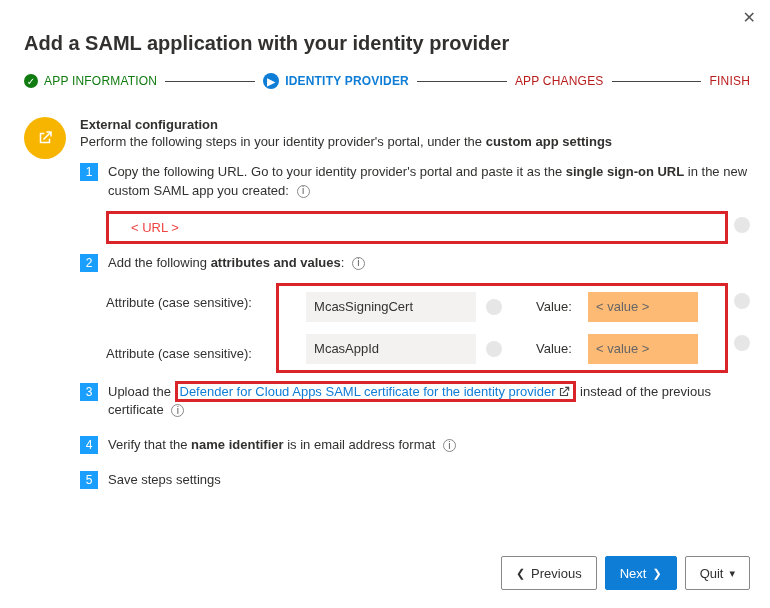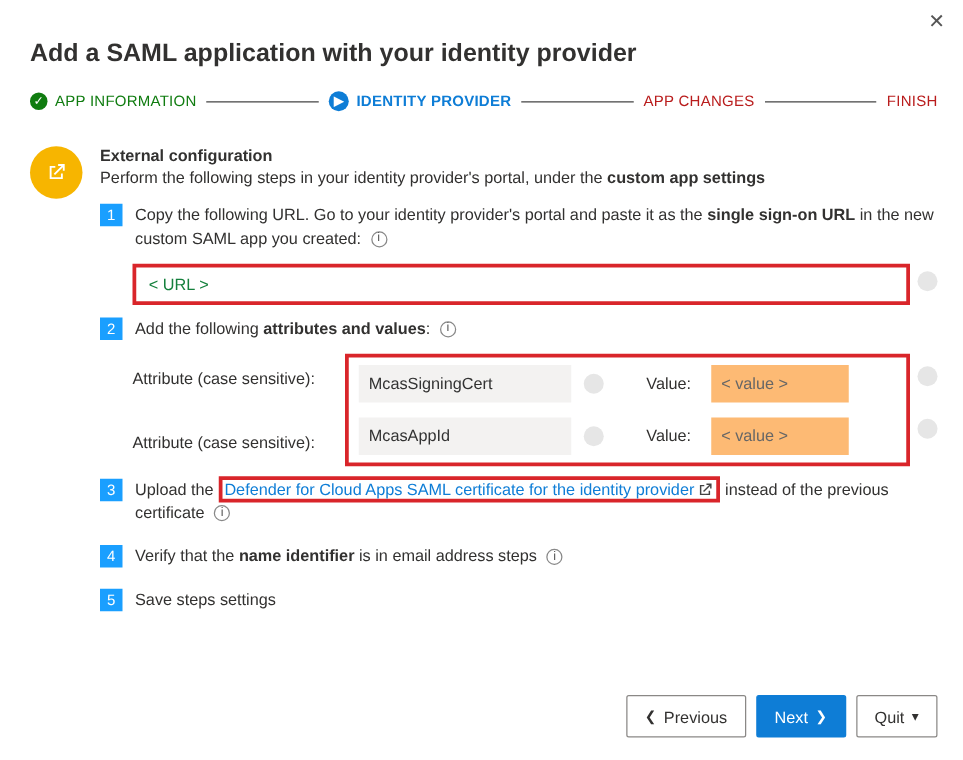--- a/index.html
+++ b/index.html
@@ -54,21 +54,21 @@
     background:#1a9fff; color:#fff; font-size:12px;
   }
   .numstep .text { flex:1; line-height: 1.45; }
   .info-icon {
     display:inline-flex; width:13px; height:13px; border:1px solid #888;
     border-radius:50%; align-items:center;justify-content:center; font-size:10px;
     color:#555; margin-left:4px; vertical-align:middle;
   }
   .urlbox-wrap { margin: 8px 0 2px 26px; position:relative; padding-right:22px;}
   .urlbox {
-    border:3px solid #d9252a; padding:6px 10px; color:#15803d; font-size:13px;
+    border:3px solid #d9252a; padding:6px 22px; color:#ef4444; font-size:13px;
     background:#fff; width:100%; min-height:30px;
   }
   .copy-glyph {
     position:absolute; right:0; top:6px; width:16px;height:16px;
     border-radius:50%; background:#e6e6e6;
   }
   .attr-input {
     width: 170px; height:30px; line-height:30px; padding:0 8px;
     background:#f3f2f1; border:none; color:#333; font-size:13px;
   }
@@ -99,21 +99,21 @@
   
   .attr-block { margin:6px 0 4px 26px; position:relative; padding-right:22px; }
   .attr-right-copy { position:absolute; right:0; top:10px; width:16px;height:16px;border-radius:50%;background:#e6e6e6;}
   .attr-right-copy.second { top:52px; }
   .attr-grid {
     display:grid; grid-template-columns: 170px auto; align-items:center; row-gap:12px;
   }
   .red-wrap {
     border:3px solid #d9252a; padding:6px 8px;
     display:flex; flex-direction:column; gap:12px;
-    grid-column: 2; grid-row: 1 / span 2;
+    grid-column: 2; grid-row: 1 / span 2; align-items: center;
   }
   .lblA { grid-column:1; }
   .red-row { display:flex; align-items:center; gap:10px; }
 </style>
 </head>
 <body>
 
 <span class="close-x">✕</span>
 
 <h1 class="title">Add a SAML application with your identity provider</h1>
@@ -204,21 +204,21 @@
                 </svg>
               </span></a></span><span> instead of the previous certificate</span>
         <span class="info-icon">i</span>
       </div>
     </div>
 
     <div style="height:6px"></div>
     <div class="numstep">
       <div class="numbadge">4</div>
       <div class="text">
-        <span>Verify that the </span><strong>name identifier</strong><span> is in email address steps</span>
+        <span>Verify that the </span><strong>name identifier</strong><span> is in email address format</span>
         <span class="info-icon">i</span>
       </div>
     </div>
 
     <div style="height:6px"></div>
     <div class="numstep">
       <div class="numbadge">5</div>
       <div class="text">Save steps settings</div>
     </div>
 

